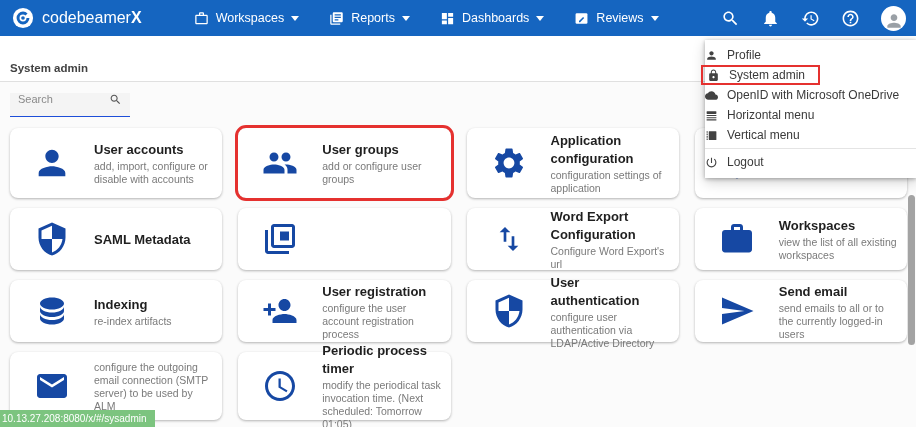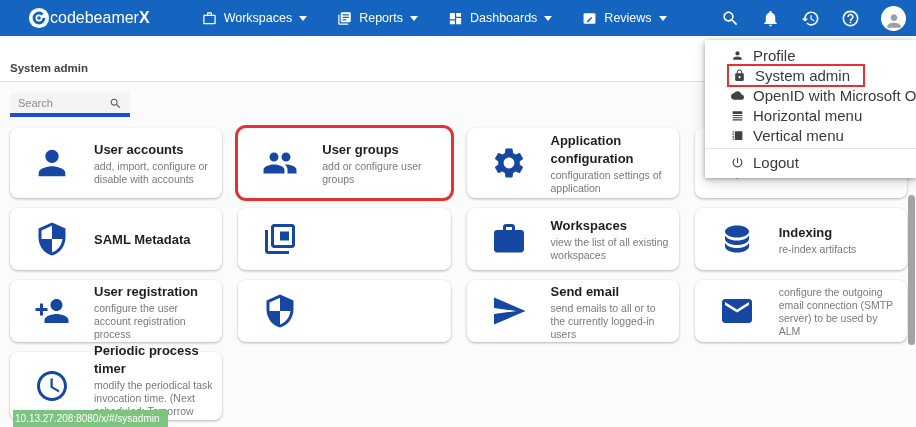--- a/index.html
+++ b/index.html
@@ -16,21 +16,21 @@
     --red: #E5312F;
     --green: #7CC47F;
   }
 
   
   .topbar {
     position: absolute; top: 0; left: 0; right: 0; height: 36px;
     background: var(--topbar); color: #fff;
     display: flex; align-items: center; z-index: 5;
   }
-  .brand { display: flex; align-items: center; gap: 0; padding-left: 28px; cursor: pointer; }
+  .brand { display: flex; align-items: center; gap: 8px; padding-left: 12px; cursor: pointer; }
   .brand-logo { width: 22px; height: 22px; }
   .brand-name { font-size: 16px; }
   .brand-x { font-weight: bold; }
   .topnav { display: flex; align-items: center; gap: 30px; margin-left: 52px; }
   .nav-item { display: flex; align-items: center; gap: 7px; font-size: 12.5px; cursor: pointer; white-space: nowrap; }
   .nav-item svg { width: 15px; height: 15px; fill: #fff; }
   .caret { width: 0; height: 0; border-left: 4px solid transparent; border-right: 4px solid transparent; border-top: 5px solid #fff; margin-top: 1px; }
   .top-actions { margin-left: auto; display: flex; align-items: center; gap: 21px; padding-right: 10px; }
   .top-actions .abtn { width: 19px; height: 19px; cursor: pointer; }
   .top-actions .abtn svg { width: 19px; height: 19px; fill: #fff; }
@@ -41,22 +41,22 @@
   .breadcrumb-bar {
     position: absolute; top: 36px; left: 0; right: 0; height: 46px;
     background: #fff; border-bottom: 1px solid #e0e0e0;
     display: flex; align-items: flex-end; padding: 0 0 7px 10px;
   }
   .breadcrumb-title { font-size: 11.5px; font-weight: bold; color: #424242; }
 
   
   .search-wrap {
     position: absolute; top: 93px; left: 10px; width: 120px; height: 24px;
-    background: #f4f4f4; border-bottom: 4px solid #1d4ed8;
-    display: flex; align-items: center;
+    background: #f4f4f4; border-bottom: 1px solid #1d4ed8;
+    display: flex; align-items: flex-start;
   }
   .search-wrap input {
     flex: 1; min-width: 0; border: 0; outline: 0; background: transparent;
     font-size: 11px; color: #444; padding-left: 8px;
     font-family: "Liberation Sans", sans-serif;
   }
   .search-wrap input::placeholder { color: #8a8a8a; }
   .search-wrap .sicon { width: 13px; height: 13px; margin-right: 8px; fill: #555; flex: none; cursor: pointer; }
 
   
@@ -83,37 +83,36 @@
 
   
   .menu {
     position: absolute; left: 705px; top: 40px; width: 211px;
     background: #fff; padding: 5px 0 6px;
     box-shadow: 0 1px 4px rgba(0,0,0,.3), 0 4px 12px rgba(0,0,0,.18);
     z-index: 10;
   }
   .menu-item {
     height: 20px; display: flex; align-items: center;
-    padding-left: 26px; font-size: 15px; color: #3a3a3a; cursor: pointer; white-space: nowrap;
+    padding-left: 0; font-size: 12px; color: #3a3a3a; cursor: pointer; white-space: nowrap;
   }
   .menu-item .micon { width: 13px; height: 13px; margin-right: 9px; fill: #424242; flex: none; }
   .menu-item .hl-box {
     display: flex; align-items: center;
     border: 2px solid var(--red);
     padding: 1px 13px 1px 4px; margin-left: -4px;
   }
   .menu-item .hl-box .micon { margin-right: 9px; }
   .menu-sep { border-top: 1px solid #e4e4e4; margin: 3px 0; }
 
   
   .status-link {
     position: absolute; left: 0; bottom: 0; z-index: 20;
     background: var(--green); color: #fff; font-size: 10px;
     padding: 3px 8px 3px 2px;
-    margin-left: 13px;
   }
   .scroll-thumb {
     position: absolute; right: 1px; top: 195px; width: 7px; height: 150px;
     background: #a3a3a3; border-radius: 4px; z-index: 15; cursor: pointer;
   }
 </style>
 </head>
 <body>
 
 <div class="topbar">
@@ -249,20 +248,28 @@
 
   <div class="card">
     <span class="card-icon">
         <svg viewBox="0 0 24 24">
           <path d="M4 6H2v14c0 1.1.9 2 2 2h14v-2H4V6zm16-4H8c-1.1 0-2 .9-2 2v12c0 1.1.9 2 2 2h12c1.1 0 2-.9 2-2V4c0-1.1-.9-2-2-2zm0 14H8V4h12v12zm-8-3h6V7h-6v6z"></path>
         </svg>
       </span>
   </div>
 
 
+  <div class="card">
+    <span class="card-icon">
+        <svg viewBox="0 0 24 24" style="width:32px;height:32px">
+          <path d="M9 3 5 6.99h3V14h2V6.99h3L9 3zm7 14.01V10h-2v7.01h-3L15 21l4-3.99h-3z"></path>
+        </svg>
+      </span>
+    <span class="card-text"><span class="card-title">Word Export Configuration</span><span class="card-sub" style="display:block">Configure Word Export's url</span></span>
+  </div>
 
   <div class="card">
     <span class="card-icon">
         <svg viewBox="0 0 24 24">
           <path d="M20 6h-4V4c0-1.11-.89-2-2-2h-4c-1.11 0-2 .89-2 2v2H4c-1.11 0-1.99.89-1.99 2L2 19c0 1.11.89 2 2 2h16c1.11 0 2-.89 2-2V8c0-1.11-.89-2-2-2zm-6 0h-4V4h4v2z"></path>
         </svg>
       </span>
     <span class="card-text"><span class="card-title">Workspaces</span><span class="card-sub" style="display:block">view the list of all existing workspaces</span></span>
   </div>
 
@@ -283,20 +290,21 @@
       </span>
     <span class="card-text"><span class="card-title">User registration</span><span class="card-sub" style="display:block">configure the user account registration process</span></span>
   </div>
 
   <div class="card">
     <span class="card-icon">
         <svg viewBox="0 0 24 24">
           <path d="M12 1 3 5v6c0 5.55 3.84 10.74 9 12 5.16-1.26 9-6.45 9-12V5l-9-4zm0 10.99h7c-.53 4.12-3.28 7.79-7 8.94V12H5V6.3l7-3.11v8.8z"></path>
         </svg>
       </span>
+    <span class="card-text"><span class="card-title">User authentication</span><span class="card-sub" style="display:block">configure user authentication via LDAP/Active Directory</span></span>
   </div>
 
   <div class="card">
     <span class="card-icon">
         <svg viewBox="0 0 24 24">
           <path d="M2.01 21 23 12 2.01 3 2 10l15 2-15 2z"></path>
         </svg>
       </span>
     <span class="card-text"><span class="card-title">Send email</span><span class="card-sub" style="display:block">send emails to all or to the currently logged-in users</span></span>
   </div>

